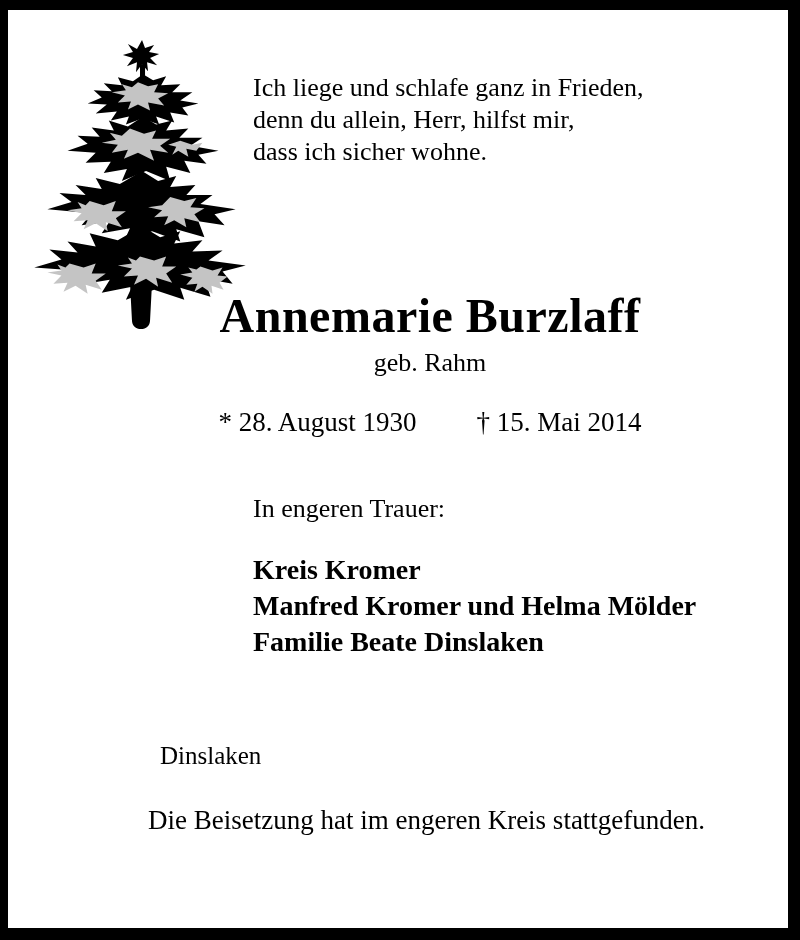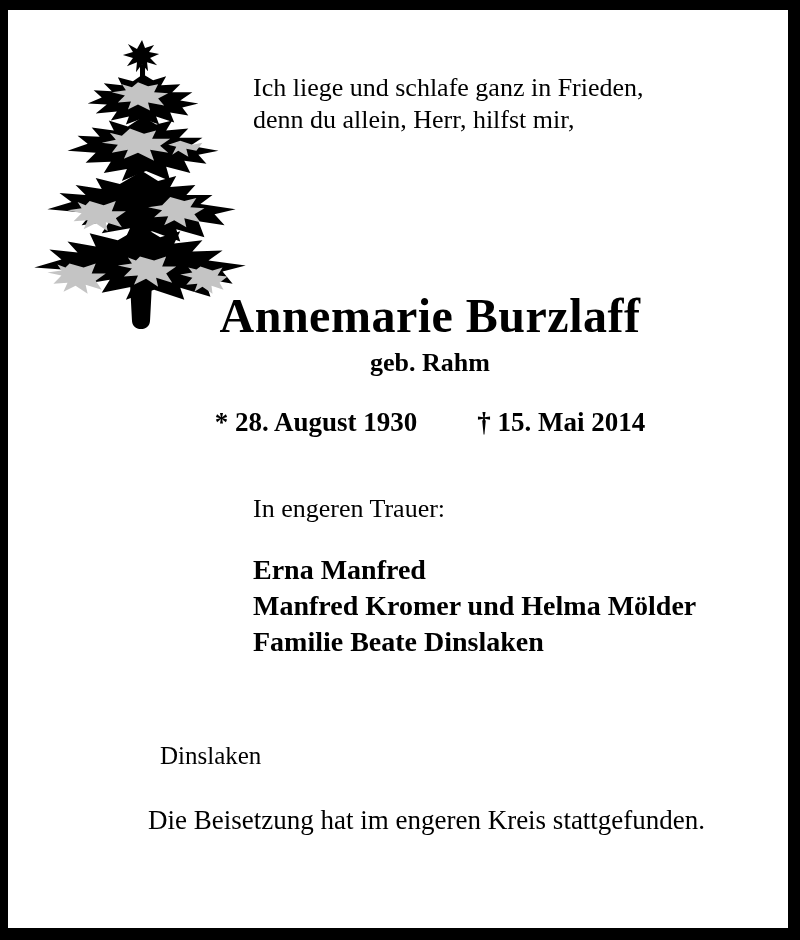--- a/index.html
+++ b/index.html
@@ -40,21 +40,20 @@
     font-size: 26px;
     line-height: 32px;
     white-space: nowrap;
   }
   .center-col {
     position: absolute;
     left: 52px;
     width: 740px;
     text-align: center;
     white-space: nowrap;
-    font-weight: bold;
   }
   .deceased-name {
     top: 280px;
     font-size: 48px;
     font-weight: bold;
     line-height: 52px;
     letter-spacing: 0.5px;
   }
   .maiden-name {
     top: 338px;
@@ -135,32 +134,33 @@
           <polygon points="40,222 54,226 66,222 62,232 76,232 66,239 72,248 56,243 58,252 46,244 34,250 38,241 24,242 32,234 18,231 32,229 28,223 36,226"></polygon>
           <polygon points="110,215 124,219 136,215 132,225 146,225 136,232 142,241 126,236 128,245 116,237 104,243 108,234 94,235 102,227 88,224 102,222 98,216 106,219"></polygon>
           <polygon points="170,225 182,229 192,226 187,234 197,235 189,241 193,248 181,244 182,252 172,245 164,250 167,242 156,243 162,236 150,233 162,231 158,226 166,228"></polygon>
         </g>
       </svg>
     </div>
 
     <div class="verse">
       <div>Ich liege und schlafe ganz in Frieden,</div>
       <div>denn du allein, Herr, hilfst mir,</div>
+      <div>dass ich sicher wohne.</div>
     </div>
 
     <div class="center-col deceased-name">Annemarie Burzlaff</div>
     <div class="center-col maiden-name">geb. Rahm</div>
 
     <div class="center-col dates">
       <span>* 28. August 1930</span><span class="date-gap"></span><span>† 15. Mai 2014</span>
     </div>
 
     <div class="mourning-intro">In engeren Trauer:</div>
     <div class="mourners">
-      <div>Erna Manfred</div>
+      <div>Kreis Kromer</div>
       <div>Manfred Kromer und Helma Mölder</div>
       <div>Familie Beate Dinslaken</div>
     </div>
 
     <div class="city">Dinslaken</div>
     <div class="closing">Die Beisetzung hat im engeren Kreis stattgefunden.</div>
 
   </div>
 </div>
 

